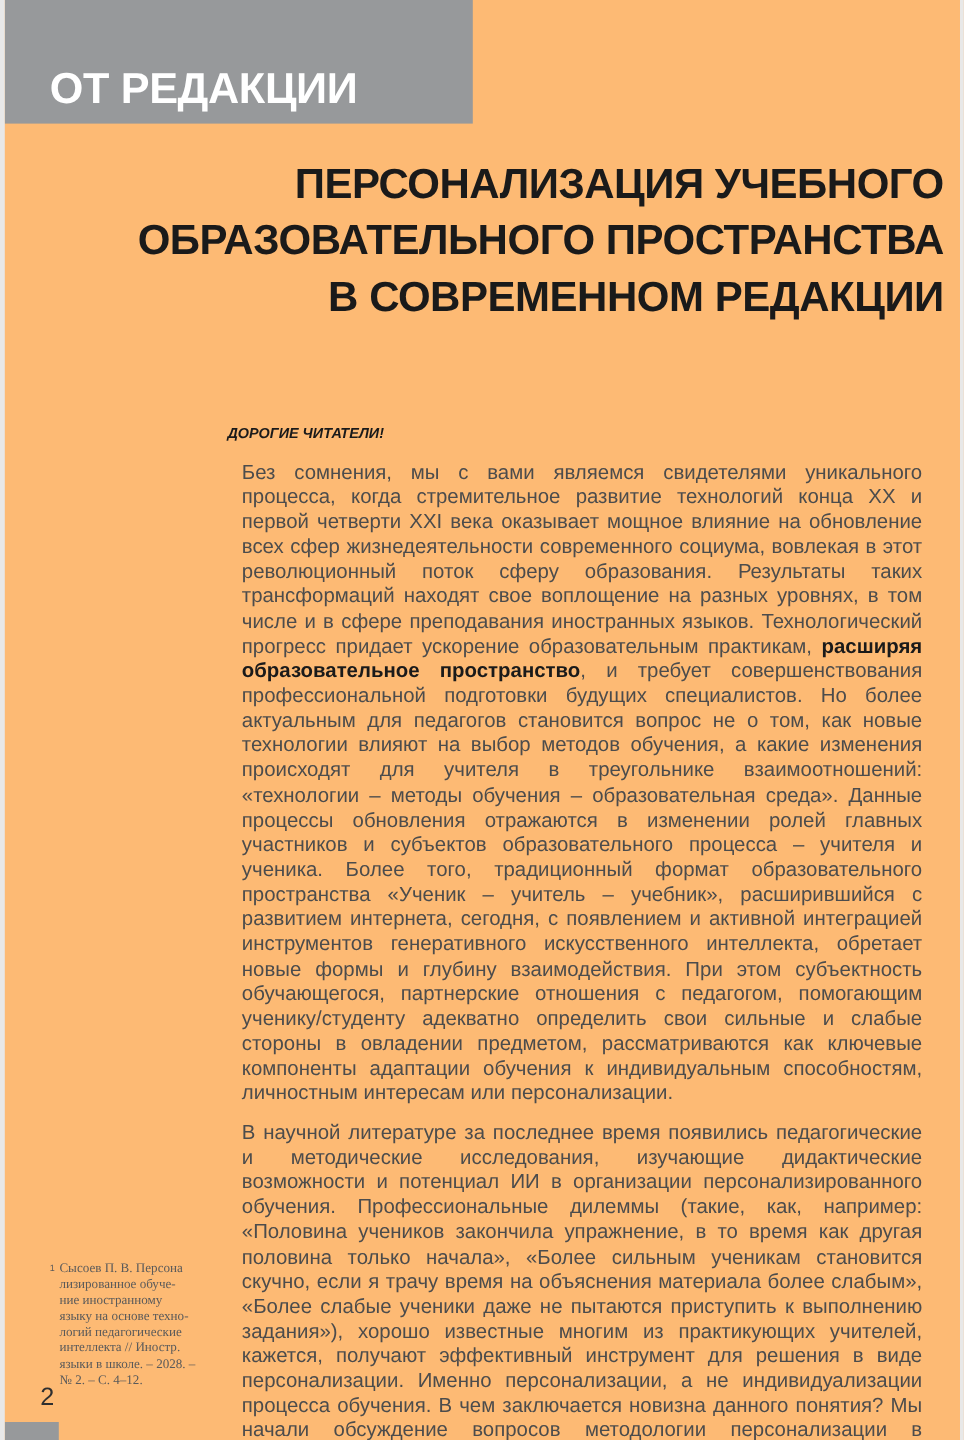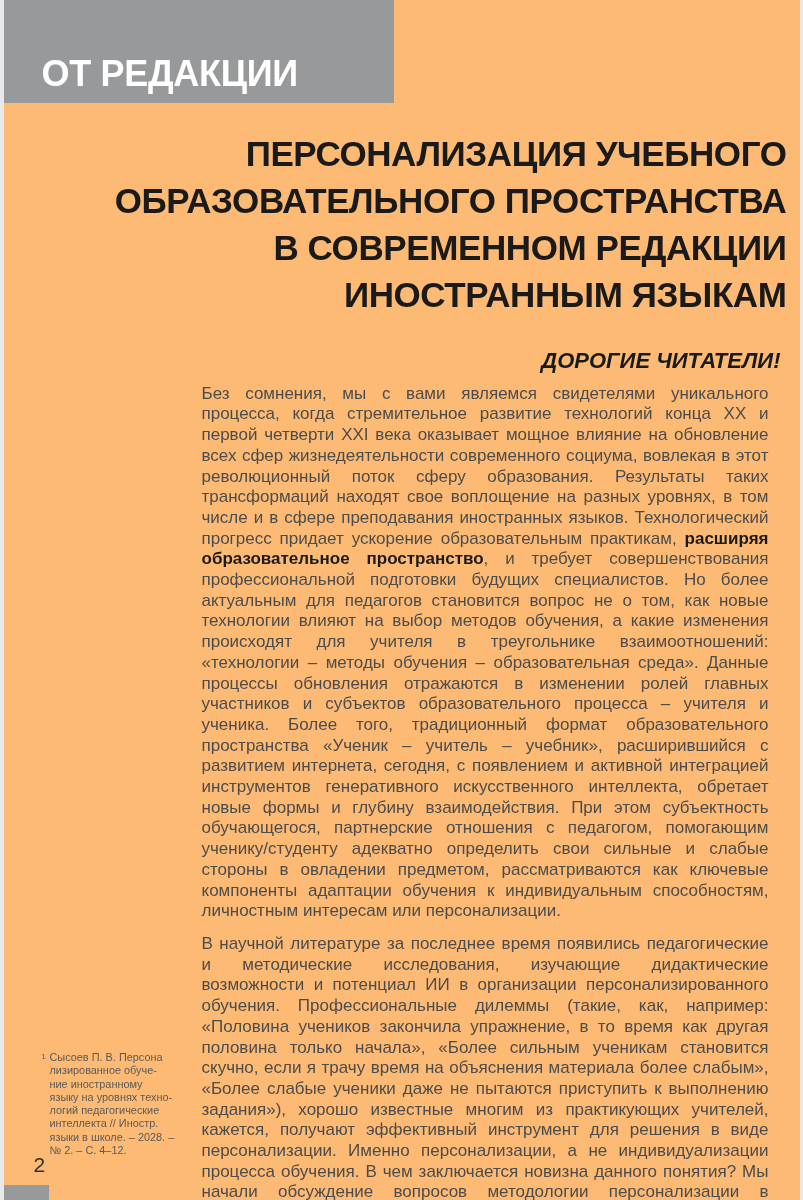--- a/index.html
+++ b/index.html
@@ -54,26 +54,26 @@
   .bodycol {
     position: absolute;
     left: 186px; top: 351px;
     width: 591px;
     color: #4c4c4c;
     font-size: 17px;
     line-height: 20.7px;
     text-align: justify;
   }
   .salutation {
-    font-size: 22px;
+    font-size: 12px;
     font-weight: 700;
     font-style: italic;
     color: #1a1a1a;
     margin-bottom: 2px;
-    text-align: right;
+    text-align: left;
   }
   .par { margin: 12px; }
   .par + .par { margin-top: 12px; }
   .emph { font-weight: 700; color: #1a1a1a; }
 
   
   .footnote {
     position: absolute;
     left: 38px; top: 1051px;
     width: 150px;
@@ -81,21 +81,21 @@
     font-size: 10.9px;
     line-height: 13.3px;
     color: #5a5a5a;
   }
   .fn-marker {
     position: absolute;
     left: 0; top: -1px;
     font-size: 7.5px;
     color: #5a5a5a;
   }
-  .fn-line { white-space: nowrap; }
+  .fn-line { white-space: nowrap; font-family: Liberation Serif, serif; }
 
   
   .page-number {
     position: absolute;
     left: 30px; top: 1153px;
     font-size: 21px;
     color: #2f2f2f;
   }
   .footer-bar {
     position: absolute;
@@ -110,35 +110,34 @@
 <div class="page">
 
   <header class="banner">
     <span class="banner-label">ОТ РЕДАКЦИИ</span>
   </header>
 
   <h1 class="article-title">
     <div class="title-line">ПЕРСОНАЛИЗАЦИЯ УЧЕБНОГО</div>
     <div class="title-line">ОБРАЗОВАТЕЛЬНОГО ПРОСТРАНСТВА</div>
     <div class="title-line">В СОВРЕМЕННОМ РЕДАКЦИИ</div>
-    <div class="title-line">ИНОСТРАННЫМ ЯЗЫКАМ</div>
   </h1>
 
   <main class="bodycol">
     <h2 class="salutation">ДОРОГИЕ ЧИТАТЕЛИ!</h2>
     <p class="par"><span>Без сомнения, мы с вами являемся свидетелями уникального процесса, когда стремительное развитие технологий конца XX и первой четверти XXI века оказывает мощное влияние на обновление всех сфер жизнедеятельности современного социума, вовлекая в этот революционный поток сферу образования. Результаты таких трансформаций находят свое воплощение на разных уровнях, в том числе и в сфере преподавания иностранных языков. Технологический прогресс придает ускорение образовательным практикам, </span><b class="emph">расширяя образовательное пространство</b><span>, и требует совершенствования профессиональной подготовки будущих специалистов. Но более актуальным для педагогов становится вопрос не о том, как новые технологии влияют на выбор методов обучения, а какие изменения происходят для учителя в треугольнике взаимоотношений: «технологии – методы обучения – образовательная среда». Данные процессы обновления отражаются в изменении ролей главных участников и субъектов образовательного процесса – учителя и ученика. Более того, традиционный формат образовательного пространства «Ученик – учитель – учебник», расширившийся с развитием интернета, сегодня, с появлением и активной интеграцией инструментов генеративного искусственного интеллекта, обретает новые формы и глубину взаимодействия. При этом субъектность обучающегося, партнерские отношения с педагогом, помогающим ученику/студенту адекватно определить свои сильные и слабые стороны в овладении предметом, рассматриваются как ключевые компоненты адаптации обучения к индивидуальным способностям, личностным интересам или персонализации.</span></p>
     <p class="par"><span>В научной литературе за последнее время появились педагогические и методические исследования, изучающие дидактические возможности и потенциал ИИ в организации персонализированного обучения. Профессиональные дилеммы (такие, как, например: «Половина учеников закончила упражнение, в то время как другая половина только начала», «Более сильным ученикам становится скучно, если я трачу время на объяснения материала более слабым», «Более слабые ученики даже не пытаются приступить к выполнению задания»), хорошо известные многим из практикующих учителей, кажется, получают эффективный инструмент для решения в виде персонализации. Именно персонализации, а не индивидуализации процесса обучения. В чем заключается новизна данного понятия? Мы начали обсуждение вопросов методологии персонализации в публикациях «ИЯШ» № 2–2025, где профессор П. В. Сысоев рассматривает содержание конструкта персонализированного обучения в условиях интеграции ИИ в обучение иностранному языку</span></p>
   </main>
 
   <aside class="footnote">
     <sup class="fn-marker">1</sup>
     <div class="fn-line">Сысоев П. В. Персона</div>
     <div class="fn-line">лизированное обуче-</div>
     <div class="fn-line">ние иностранному</div>
-    <div class="fn-line">языку на уровнях техно-</div>
+    <div class="fn-line">языку на основе техно-</div>
     <div class="fn-line">логий педагогические</div>
     <div class="fn-line">интеллекта // Иностр.</div>
     <div class="fn-line">языки в школе. – 2028. –</div>
     <div class="fn-line">№ 2. – С. 4–12.</div>
   </aside>
 
   <div class="page-number">2</div>
   <div class="footer-bar"></div>
 
 </div>

